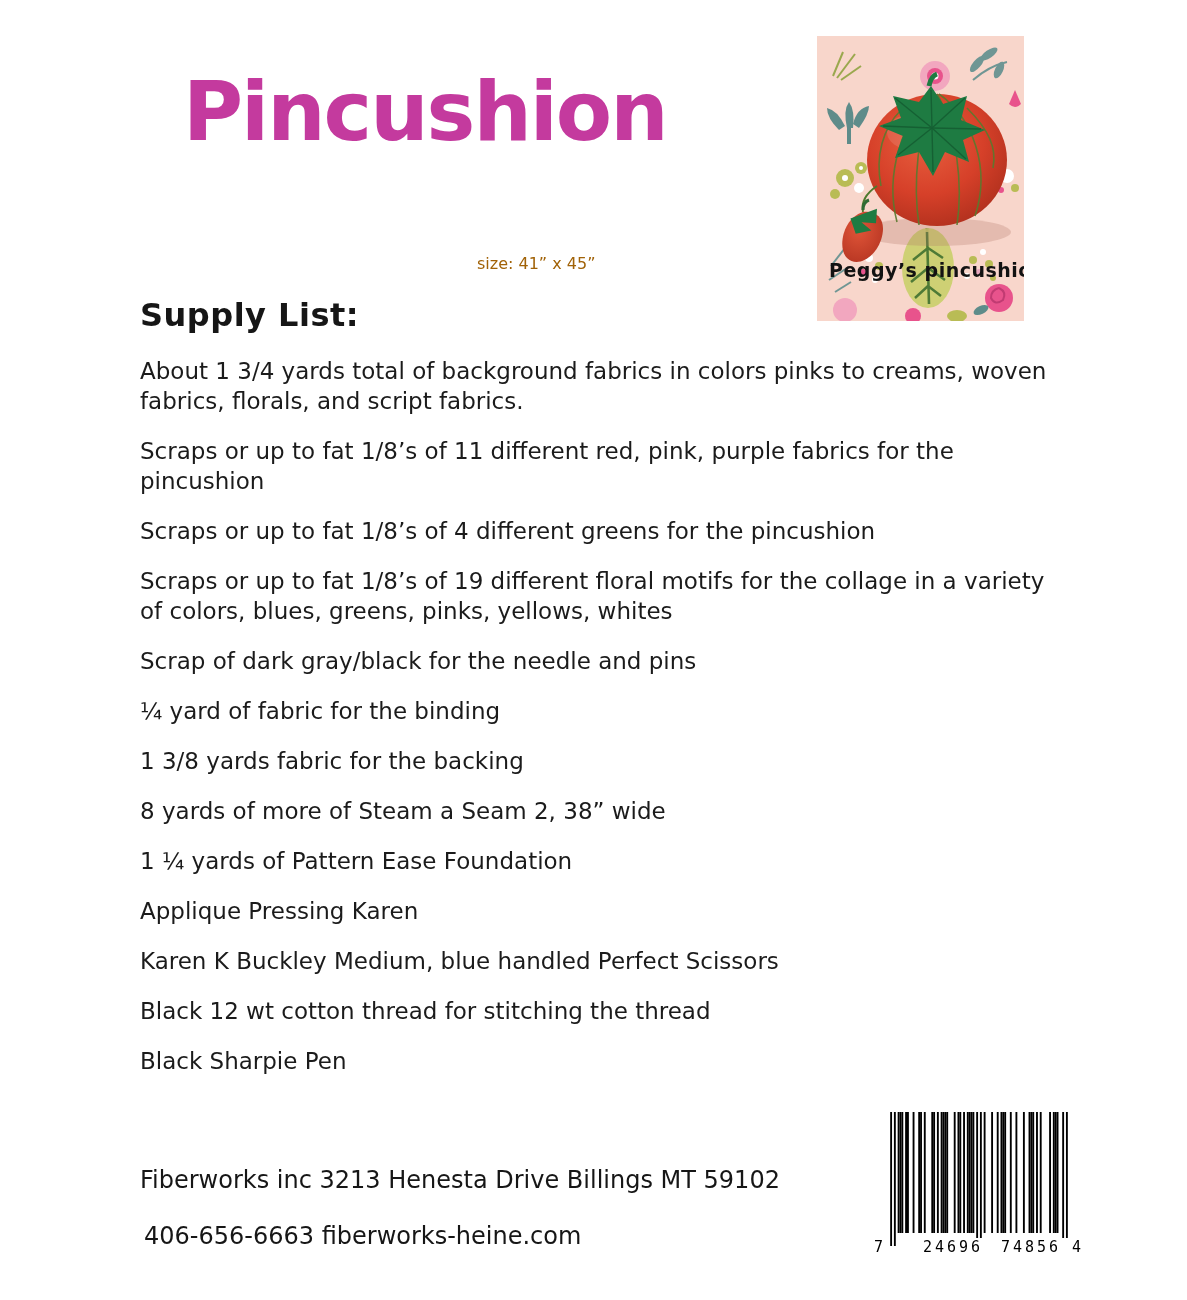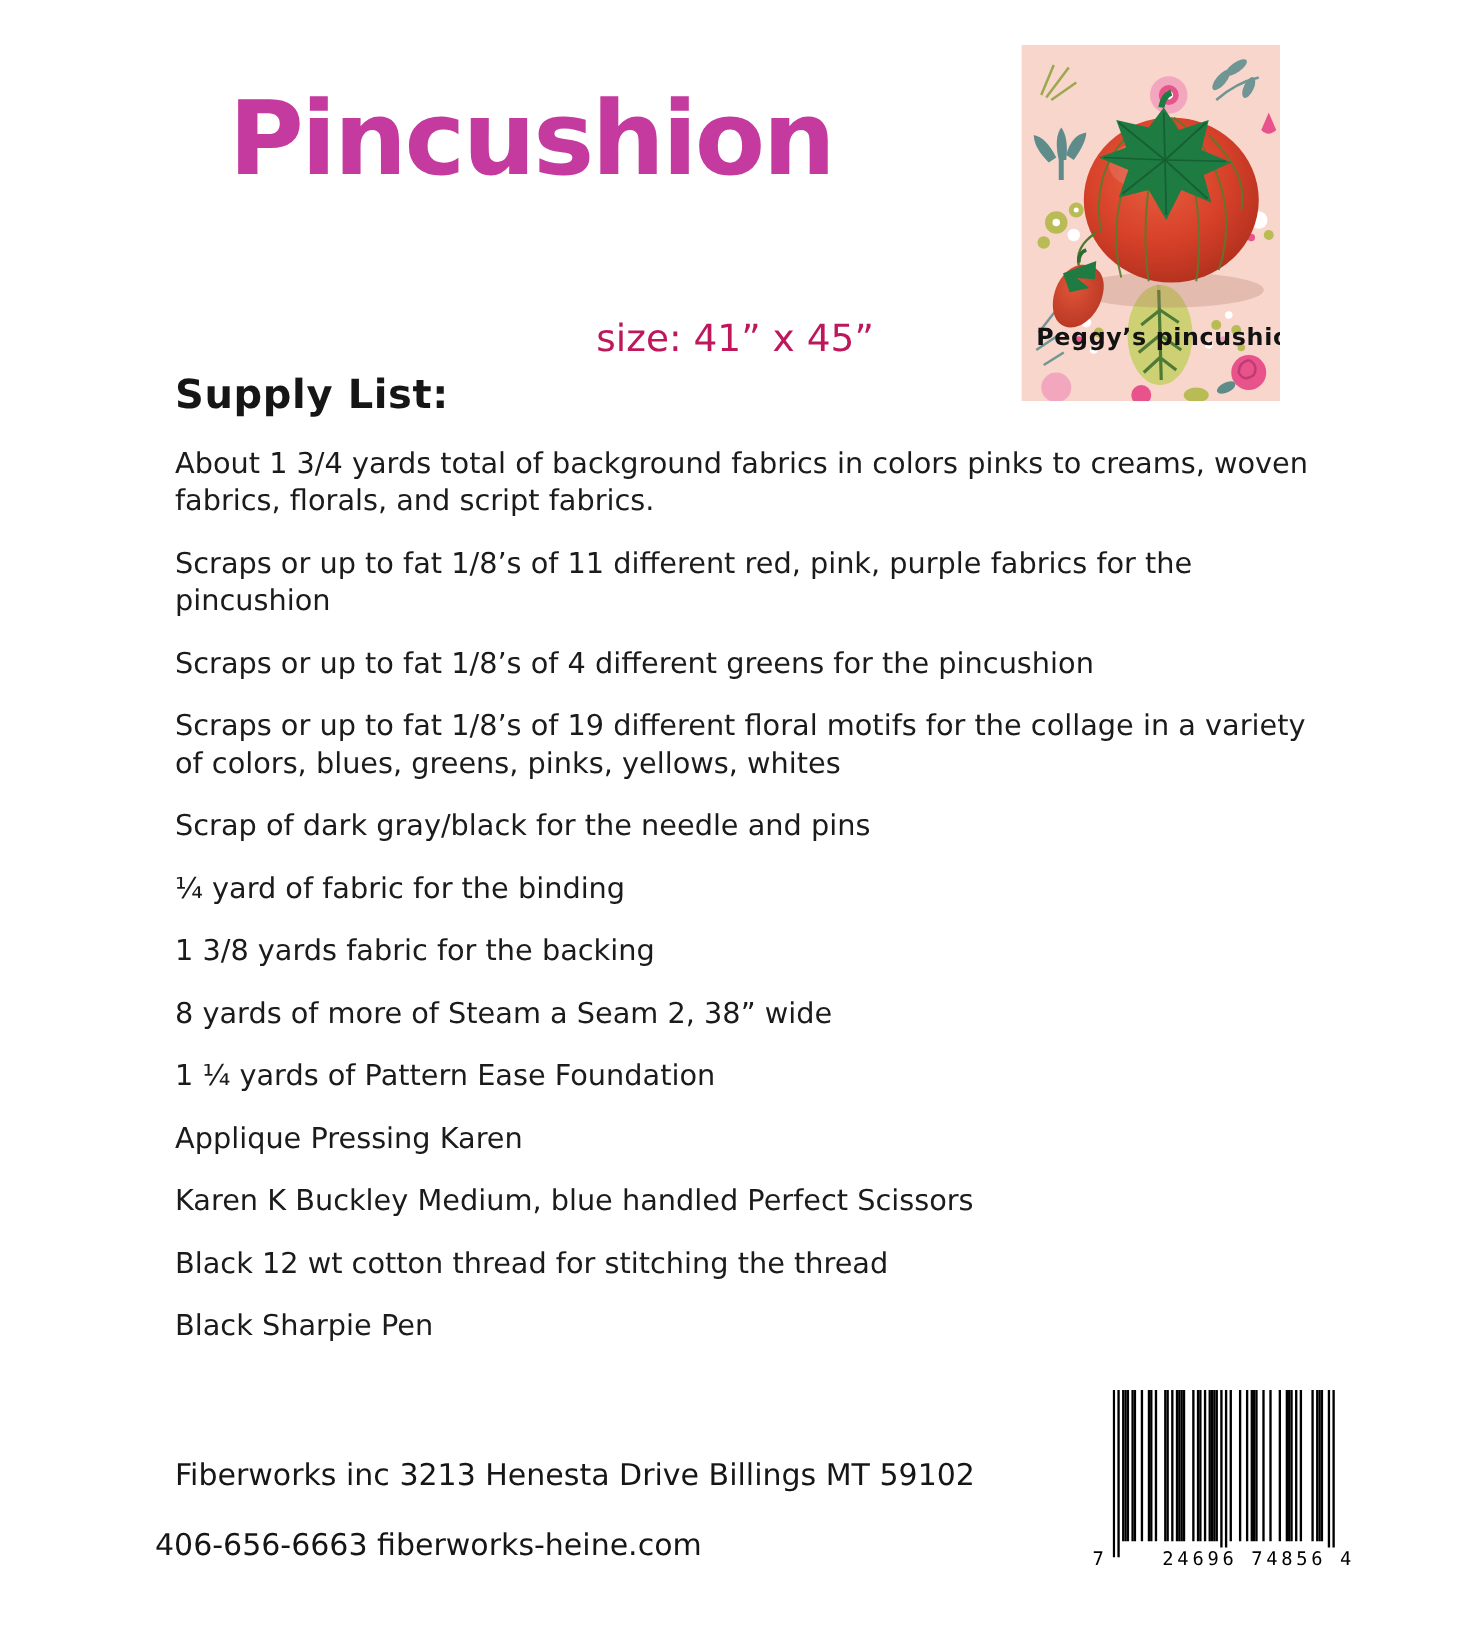--- a/index.html
+++ b/index.html
@@ -28,22 +28,22 @@
     left: 462px;
     top: 196px;
     font-size: 29px;
     color: #141414;
     white-space: nowrap;
   }
   .sizeline {
     position: absolute;
     left: 477px;
     top: 254px;
-    font-size: 30px;
-    color: #be185d;
+    font-size: 16px;
+    color: #a16207;
     white-space: nowrap;
   }
   .photo {
     position: absolute;
     left: 817px;
     top: 36px;
     width: 207px;
     height: 285px;
     overflow: hidden;
   }
@@ -82,21 +82,21 @@
   .footer-address {
     position: absolute;
     left: 140px;
     top: 1166px;
     font-size: 24px;
     color: #161616;
     white-space: nowrap;
   }
   .footer-contact {
     position: absolute;
-    left: 124px;
+    left: 144px;
     top: 1222px;
     font-size: 24px;
     color: #161616;
     white-space: nowrap;
   }
   .barcode {
     position: absolute;
     left: 874px;
     top: 1110px;
     width: 212px;
@@ -110,21 +110,21 @@
   }
   .barcode .bc-digit {
     position: absolute;
     top: 128px;
     font-family: "DejaVu Sans Mono", "Liberation Mono", monospace;
     font-size: 15px;
     color: #000;
     background: #ffffff;
   }
   .bc-left  { left: 0px; }
-  .bc-g1    { left: 42px;  width: 74px; text-align: right; letter-spacing: 3px; }
+  .bc-g1    { left: 42px;  width: 74px; text-align: center; letter-spacing: 3px; }
   .bc-g2    { left: 120px; width: 74px; text-align: center; letter-spacing: 3px; }
   .bc-right { left: 198px; }
 </style>
 </head>
 <body>
 
 <div class="page">
 
   <div class="title">Pincushion</div>
   <div class="sizeline">size: 41” x 45”</div>

